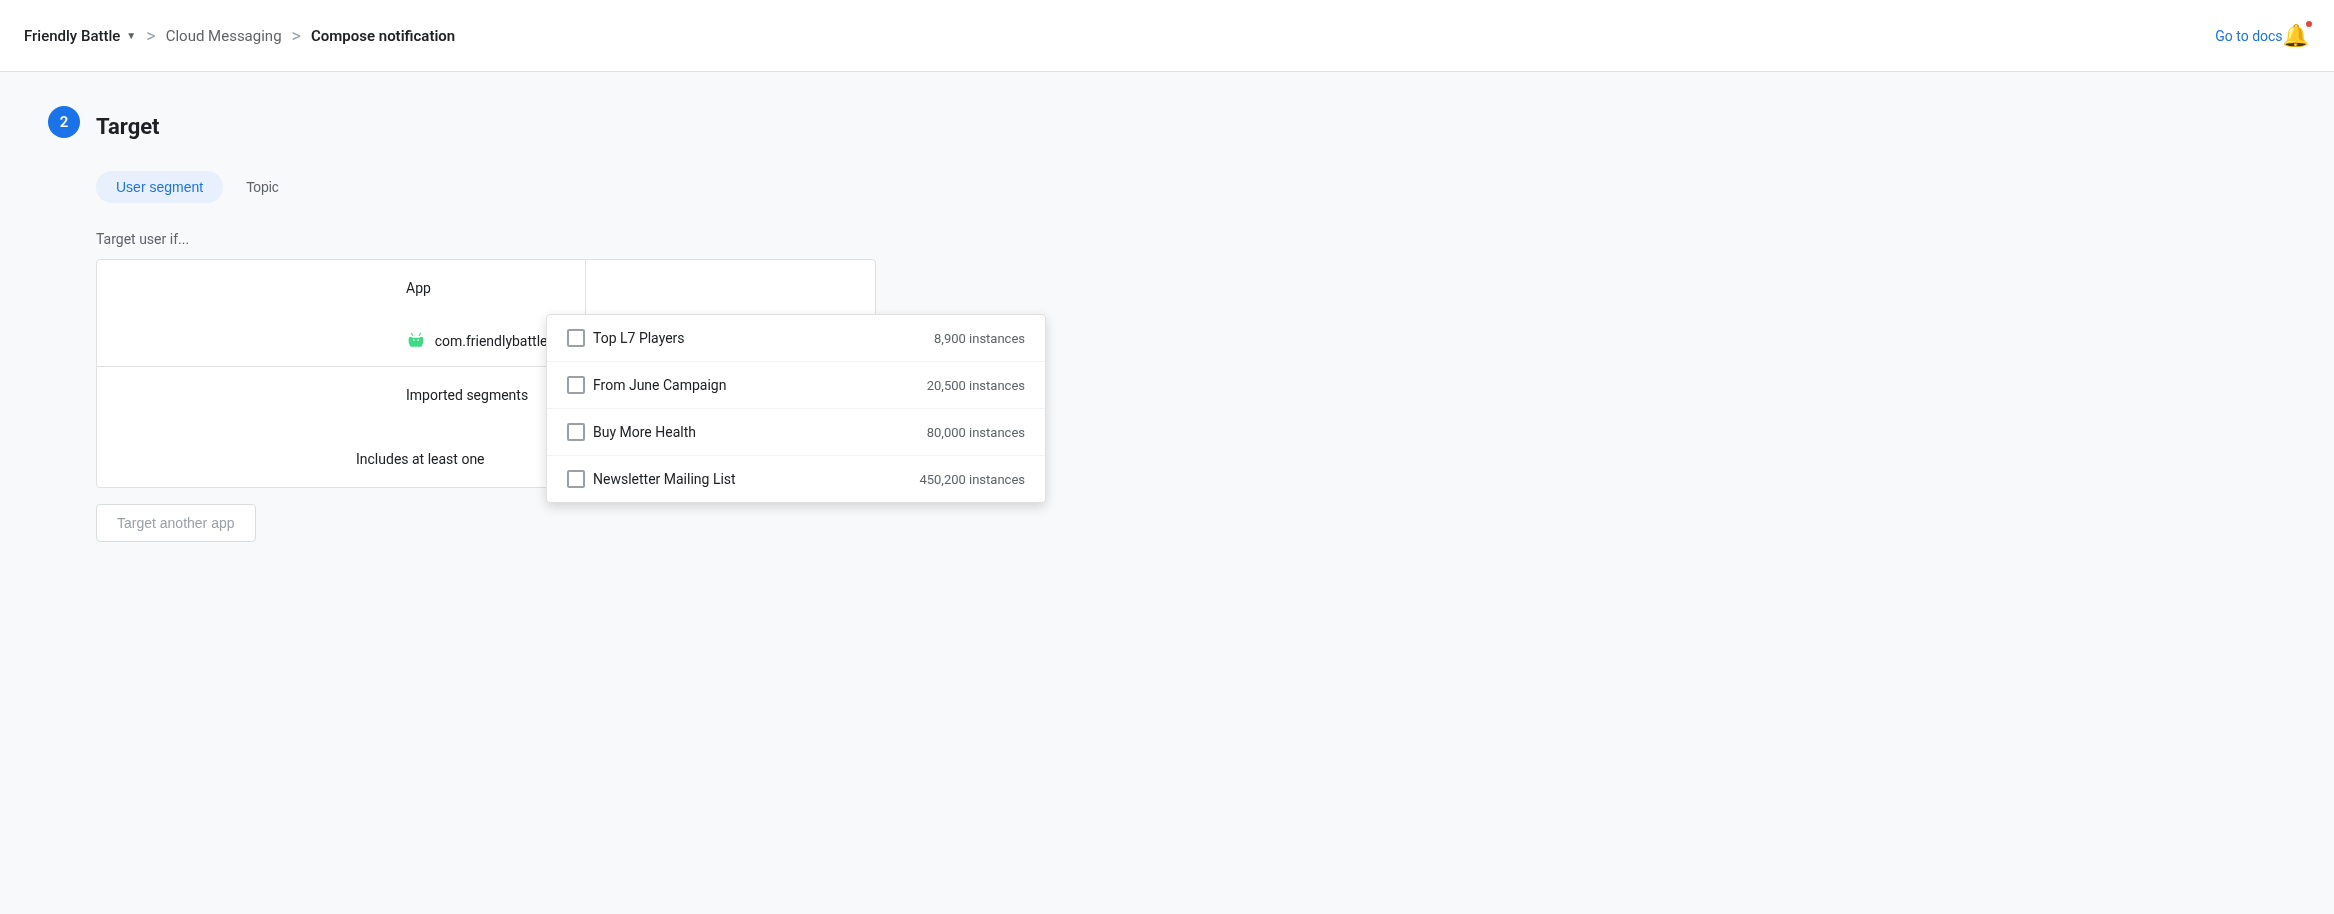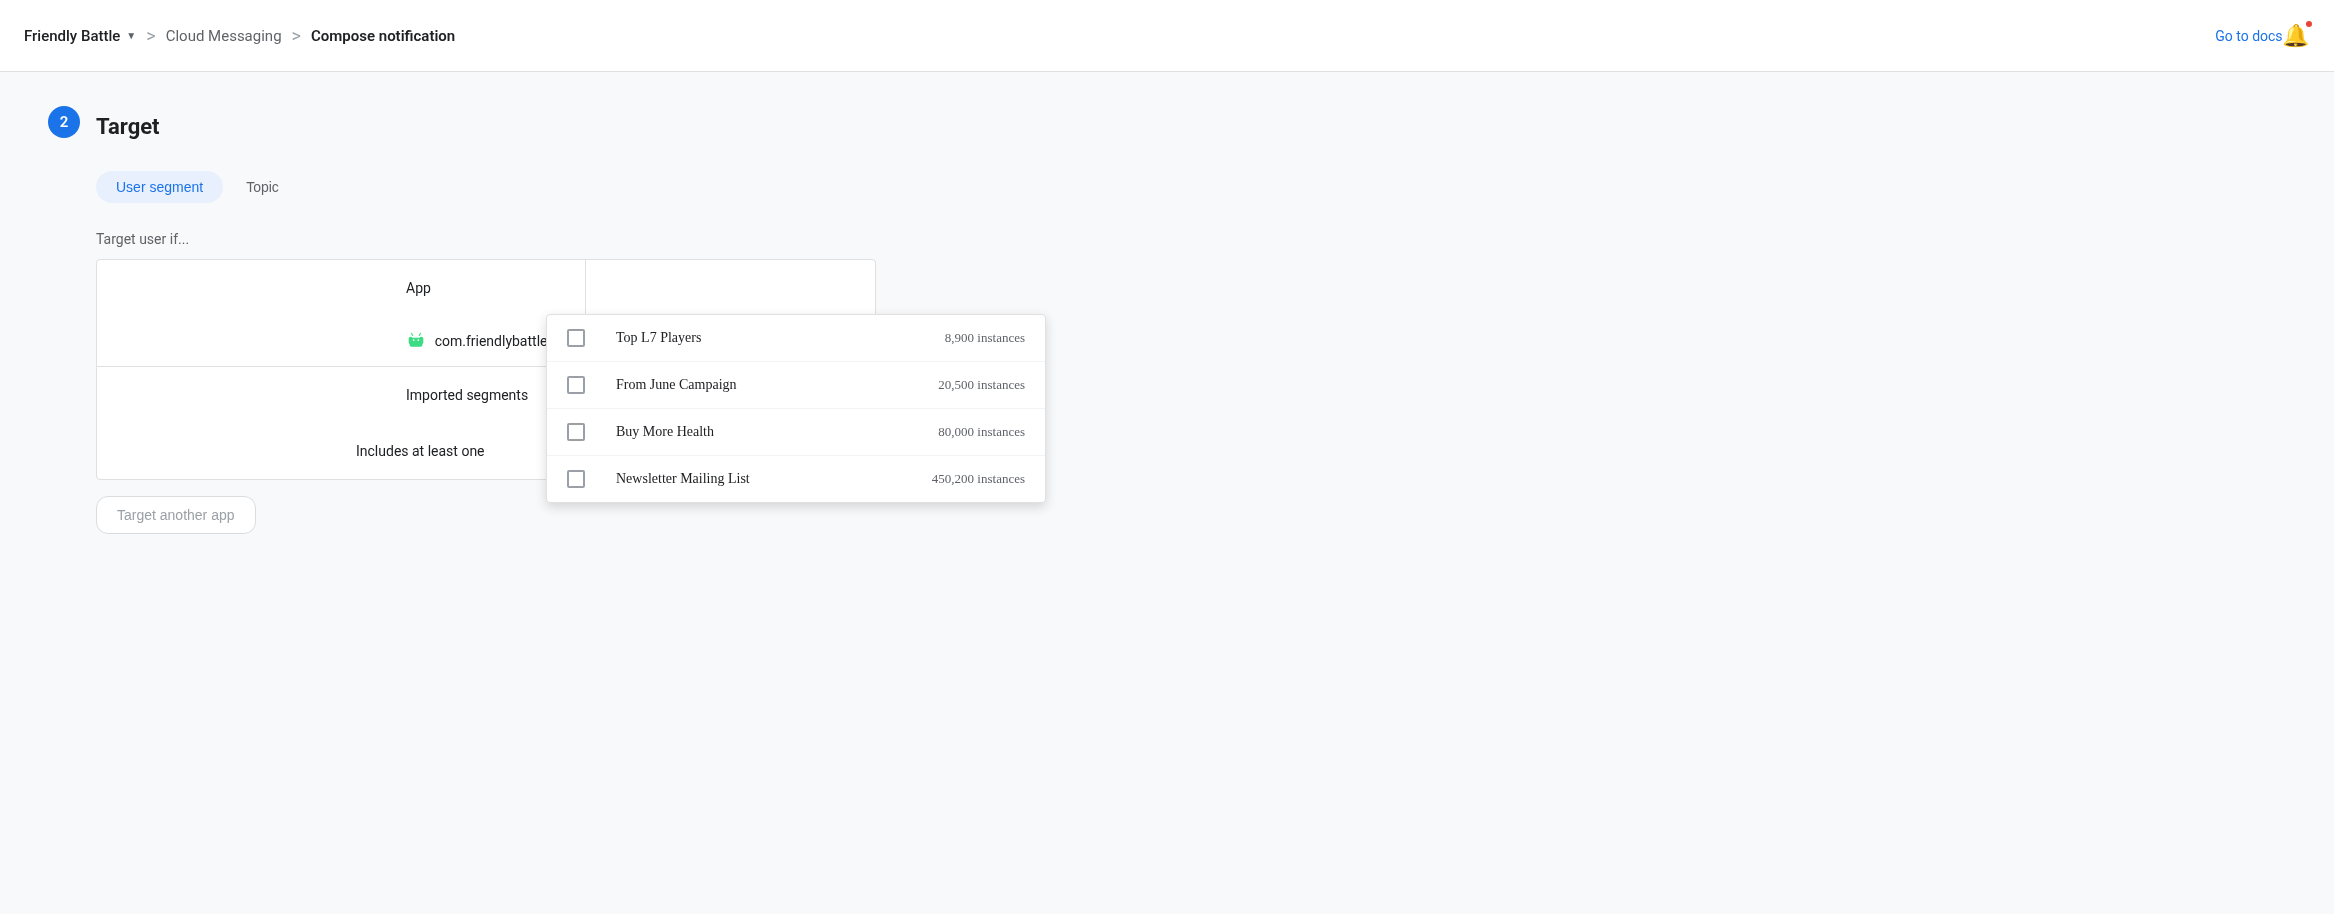--- a/index.html
+++ b/index.html
@@ -159,20 +159,21 @@
     }
     .table-row {
       display: flex;
       align-items: center;
       border-bottom: 1px solid #e0e0e0;
       min-height: 56px;
       flex-direction: column;
     }
     .table-row:last-child {
       border-bottom: none;
+      gap: 8px;
     }
     .cell-label {
       padding: 14px 20px;
       font-size: 14px;
       color: #202124;
       width: 200px;
       border-right: 1px solid #e0e0e0;
       min-height: 56px;
       display: flex;
       align-items: center;
@@ -225,21 +226,21 @@
       justify-content: space-between;
       cursor: pointer;
     }
 
     
     .target-another-btn {
       margin-left: 48px;
       margin-top: 16px;
       padding: 10px 20px;
       border: 1px solid #dadce0;
-      border-radius: 12px;
+      border-radius: 4px;
       background: #fff;
       color: #9aa0a6;
       font-size: 14px;
       cursor: pointer;
     }
 
     
     .dropdown-panel {
       position: absolute;
       top: 55px;
@@ -250,22 +251,21 @@
       border-radius: 4px;
       box-shadow: 0 4px 12px rgba(0,0,0,0.15);
       z-index: 100;
     }
     .dropdown-item {
       display: flex;
       align-items: center;
       padding: 14px 20px;
       cursor: pointer;
       border-bottom: 1px solid #f1f3f4;
-      gap: 31px;
-      font-family: Liberation Serif, serif;
+      gap: 8px;
     }
     .dropdown-item:last-child {
       border-bottom: none;
     }
     .checkbox {
       width: 18px;
       height: 18px;
       border: 2px solid #9aa0a6;
       border-radius: 2px;
       flex-shrink: 0;

